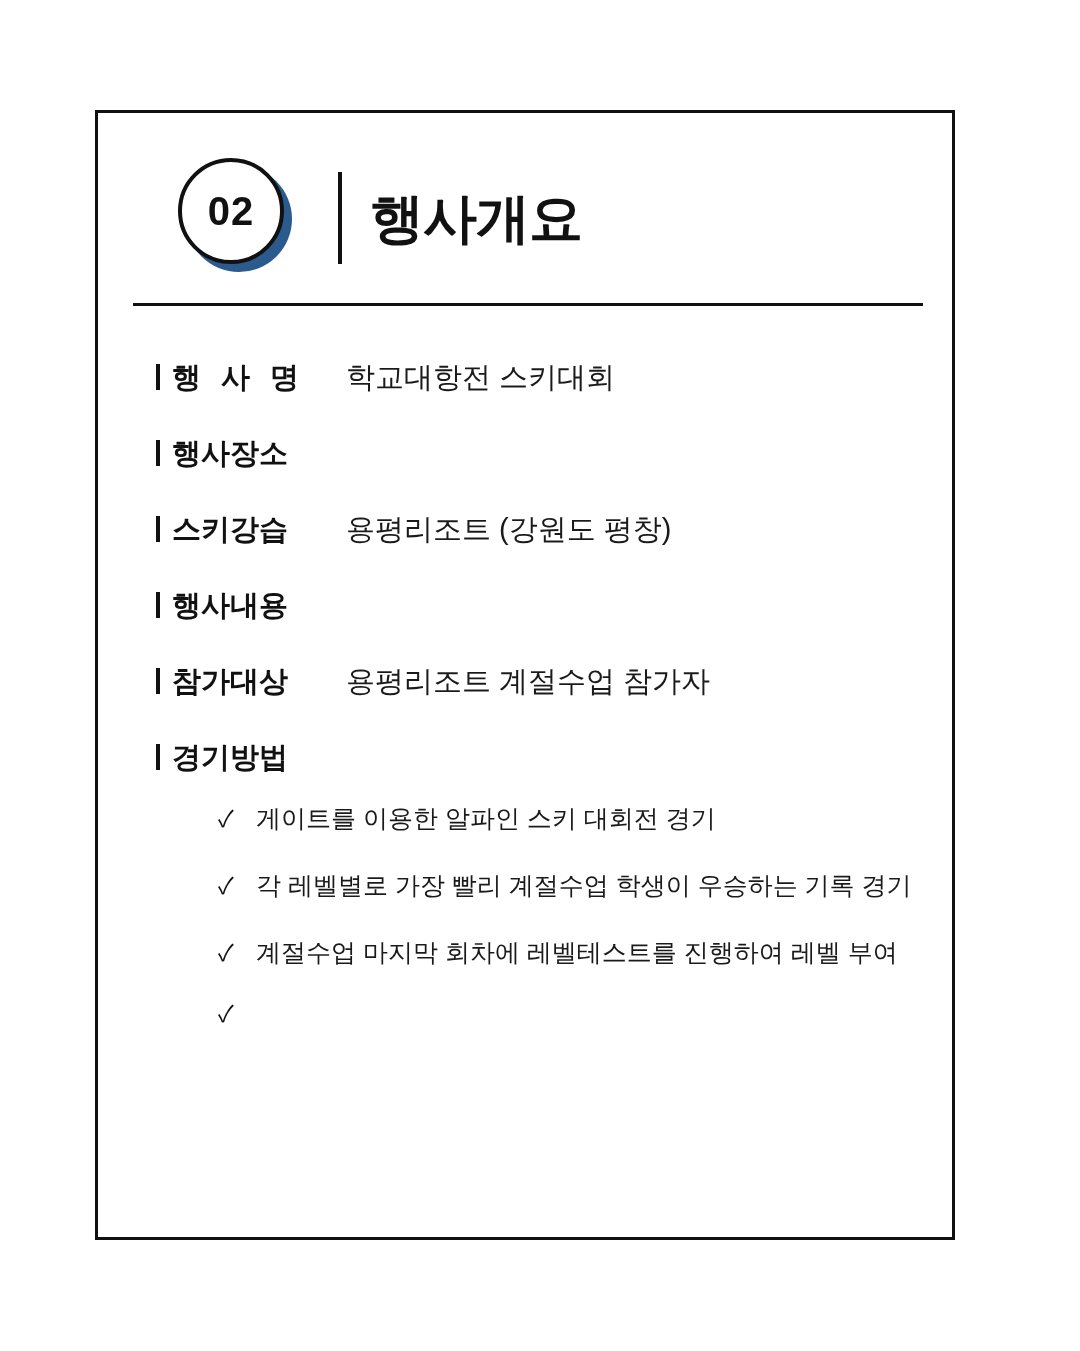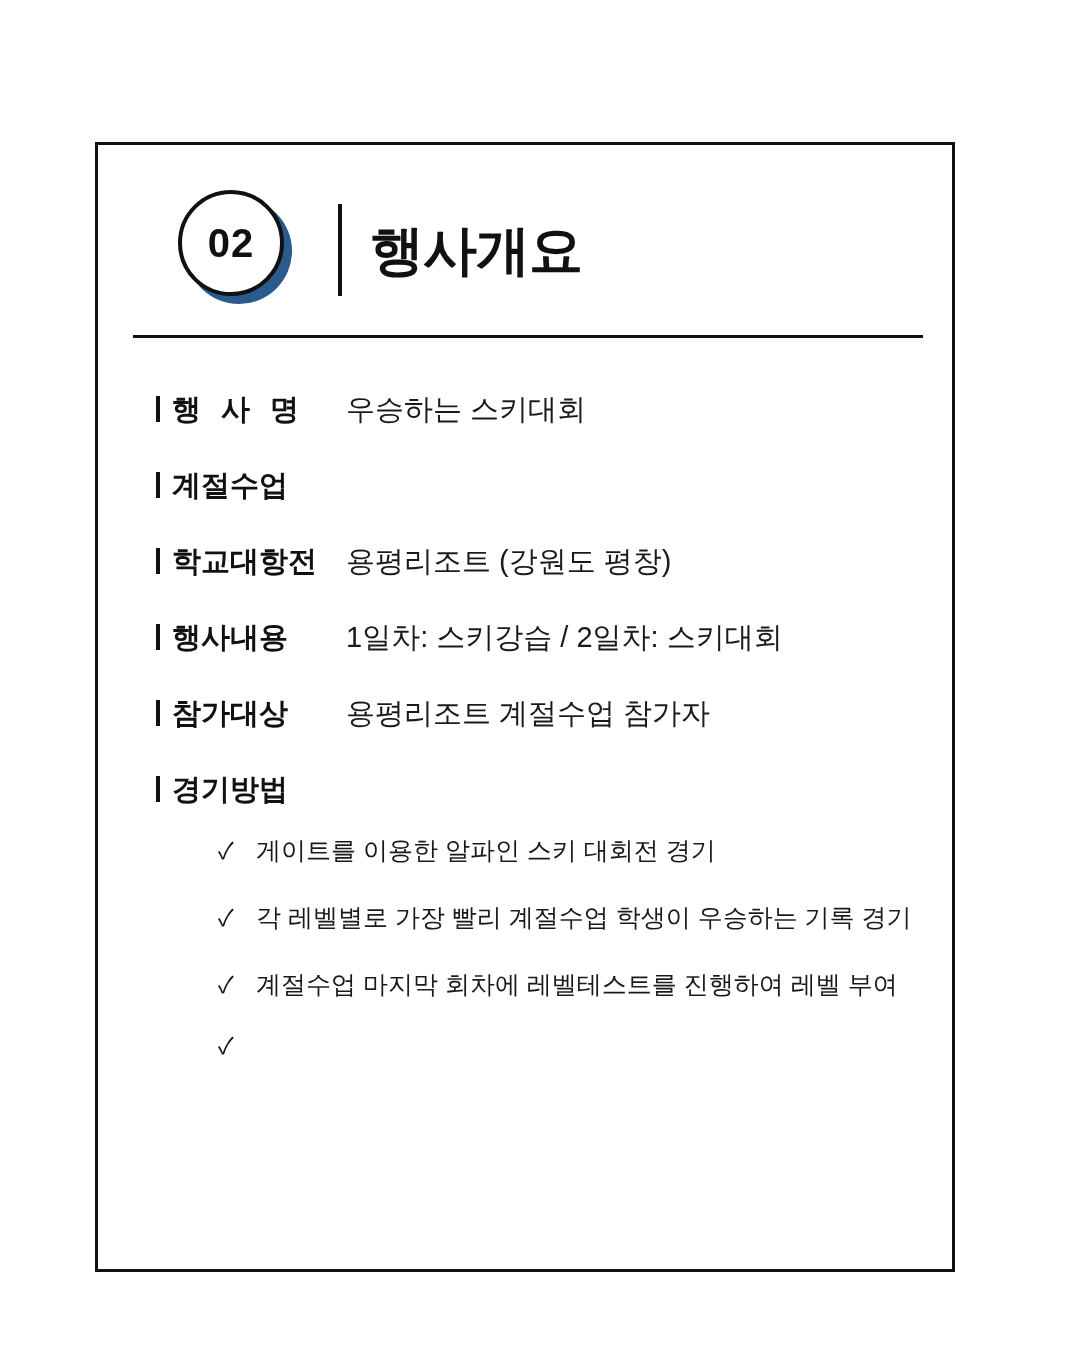--- a/index.html
+++ b/index.html
@@ -17,21 +17,20 @@
   }
 
   .slide {
     position: absolute;
     left: 95px;
     top: 110px;
     width: 860px;   
     height: 1130px;
     border: 3px solid #111111;
     box-sizing: border-box;
-    margin-top: 32px;
   }
 
   
   .header {
     position: absolute;
     left: 80px;
     top: 45px;
     display: flex;
     align-items: center;
   }
@@ -183,44 +182,43 @@
 
   <div class="hrule"></div>
 
   <div class="rows">
 
     <div class="row">
       <div class="label spaced">
         <span class="bar"></span>
         <span class="txt">행 사 명</span>
       </div>
-      <div class="value">우승하는 스키대회</div>
-    </div>
-
-    <div class="row">
-      <div class="label">
-        <span class="bar"></span>
-        <span class="txt">계절수업</span>
-      </div>
-    </div>
-
-    <div class="row">
-      <div class="label">
-        <span class="bar"></span>
-        <span class="txt">학교대항전</span>
+      <div class="value">학교대항전 스키대회</div>
+    </div>
+
+    <div class="row">
+      <div class="label">
+        <span class="bar"></span>
+        <span class="txt">행사장소</span>
+      </div>
+    </div>
+
+    <div class="row">
+      <div class="label">
+        <span class="bar"></span>
+        <span class="txt">스키강습</span>
       </div>
       <div class="value">용평리조트 (강원도 평창)</div>
     </div>
 
     <div class="row">
       <div class="label">
         <span class="bar"></span>
         <span class="txt">행사내용</span>
       </div>
-      <div class="value">1일차: 스키강습 / 2일차: 스키대회</div>
     </div>
 
     <div class="row">
       <div class="label">
         <span class="bar"></span>
         <span class="txt">참가대상</span>
       </div>
       <div class="value">용평리조트 계절수업 참가자</div>
     </div>
 

